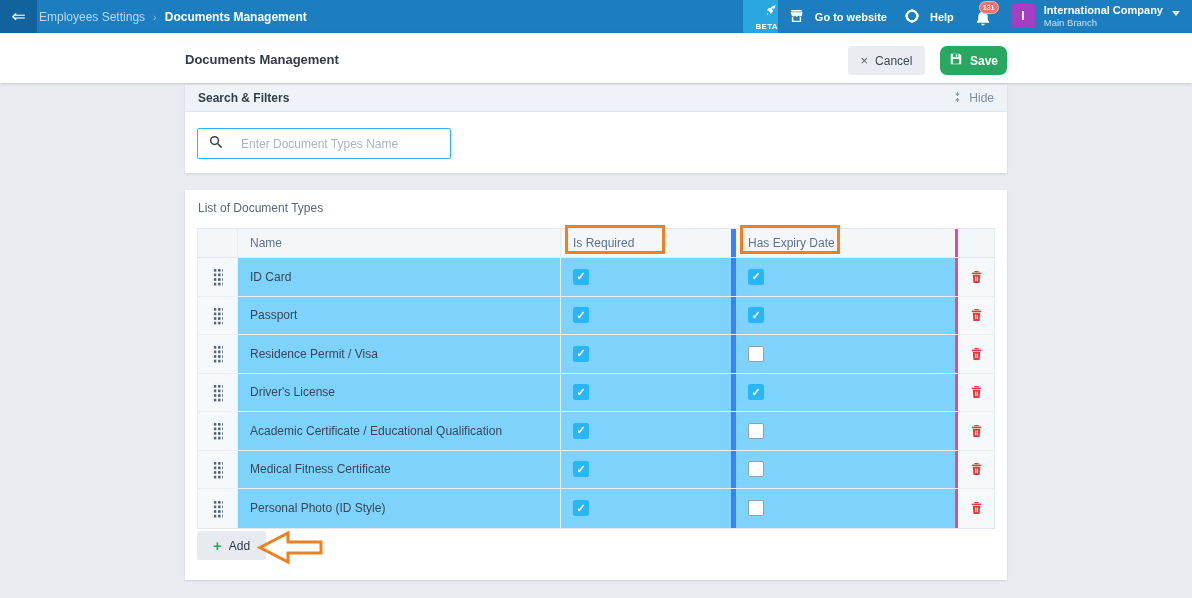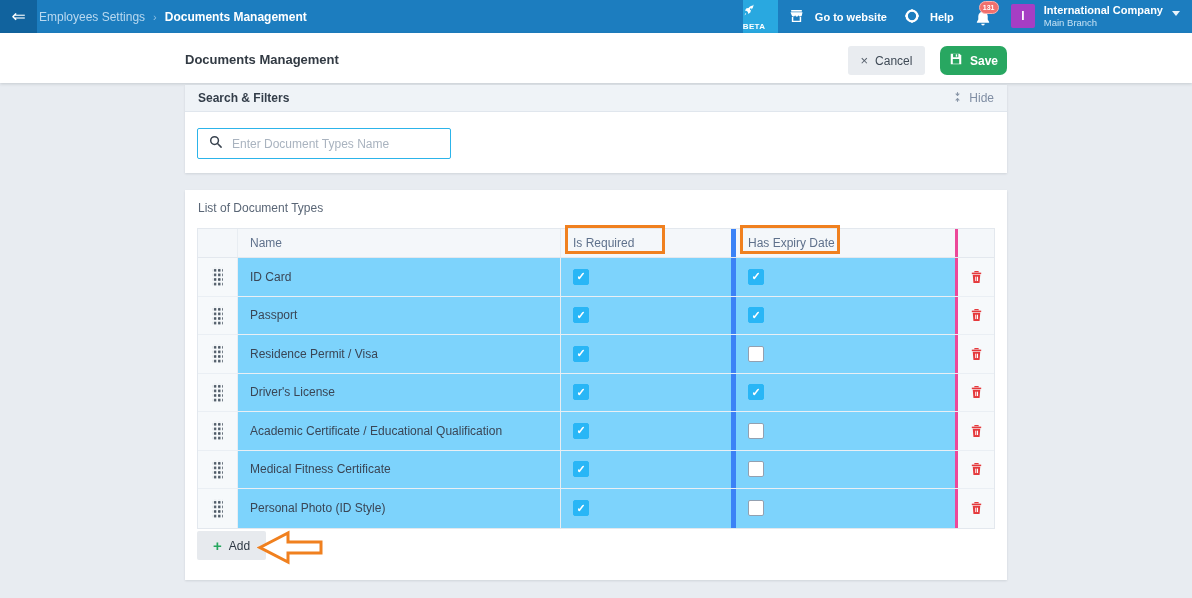--- a/index.html
+++ b/index.html
@@ -20,21 +20,21 @@
     display:flex; align-items:center; justify-content:center;
     font-size:17px; cursor:pointer; flex:none;
   }
   .breadcrumb { display:flex; align-items:center; gap:8px; margin-left:2px; font-size:12px; }
   .crumb-link { color:#b9d9f0; cursor:pointer; }
   .crumb-sep { color:#8fc0e3; font-size:11px; }
   .crumb-current { color:#ffffff; font-weight:bold; }
   .topbar-right { margin-left:auto; display:flex; align-items:center; height:33px; }
   .beta-tile {
     width:35px; height:33px; background:#29a8e0; display:flex; flex-direction:column;
-    align-items:flex-start; justify-content:center; gap:1px; flex:none; cursor:pointer;
+    align-items:flex-end; justify-content:center; gap:1px; flex:none; cursor:pointer;
   }
   .beta-tile .beta-label { font-size:8px; font-weight:bold; letter-spacing:.3px; }
   .top-link { display:flex; align-items:center; gap:10px; font-size:11px; font-weight:bold; cursor:pointer; }
   .go-website { margin-left:10px; }
   .help-link { margin-left:17px; }
   .bell-wrap { position:relative; margin-left:19px; width:22px; height:24px; cursor:pointer; }
   .bell-wrap svg { position:absolute; left:1px; top:5px; }
   .notif-badge {
     position:absolute; left:6px; top:-4px; min-width:18px; height:13px; padding:0 3px;
     background:#f1706d; border-radius:7px; color:#fff; font-size:7px; font-weight:bold;
@@ -67,21 +67,21 @@
   .filters-panel { left:185px; top:85px; width:822px; height:88px; }
   .filters-header {
     height:27px; background:#eff3f7; border-bottom:1px solid #e0e6ed;
     display:flex; align-items:center; padding:0 13px;
   }
   .filters-title { font-size:12px; font-weight:bold; color:#333d49; }
   .hide-btn { margin-left:auto; display:flex; align-items:center; gap:6px; font-size:12px; color:#7f8da3; cursor:pointer; }
   .search-box {
     position:absolute; left:12px; top:43px; width:254px; height:31px;
     border:1px solid #2cb4ea; border-radius:2px; background:#fff;
-    display:flex; align-items:center; padding:0 10px; gap:9px;
+    display:flex; align-items:center; padding:0 10px; gap:18px;
   }
   .search-box input {
     border:none; outline:none; flex:1; font-size:12px; color:#39424d;
     font-family:"Liberation Sans", sans-serif; background:transparent;
   }
   .search-box input::placeholder { color:#a9b3bf; }
   
   .main-panel { left:185px; top:190px; width:822px; height:390px; }
   .list-caption { position:absolute; left:13px; top:11px; font-size:12px; color:#5a6676; }
   .doc-table { position:absolute; left:12px; top:38px; width:798px; border:1px solid #e3e8ee; }

